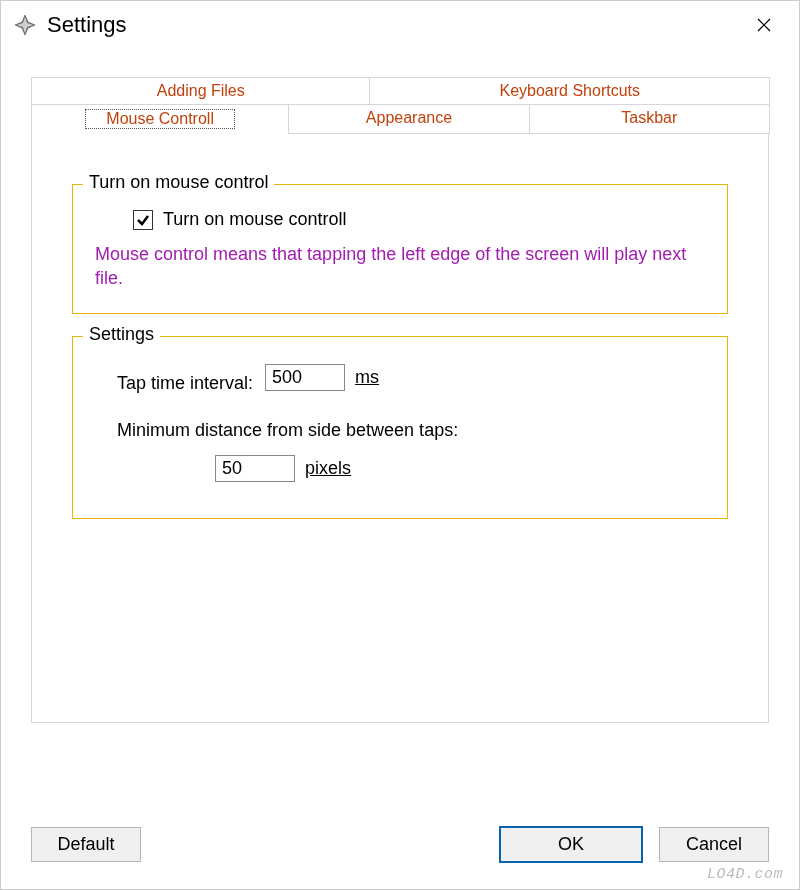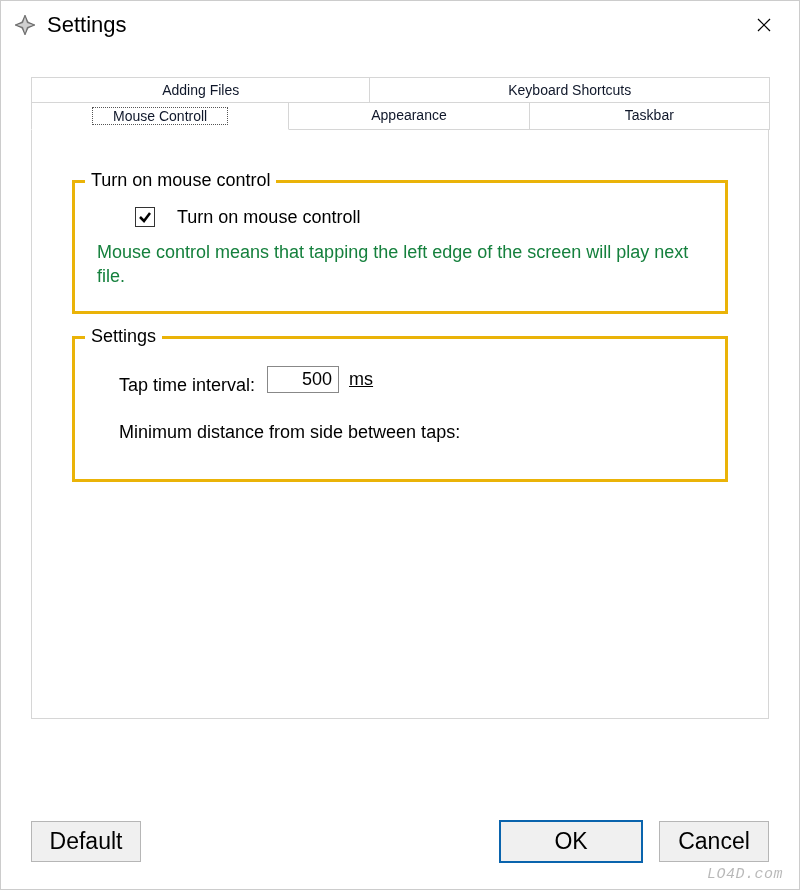--- a/index.html
+++ b/index.html
@@ -69,22 +69,22 @@
 
     .tab-row {
       display: flex;
     }
     .tab-row .tab {
       background: #ffffff;
       border: 1px solid #d6d6d6;
       border-bottom: none;
       text-align: center;
       padding: 4px 0;
-      font-size: 14px;
-      color: #0f172a;
+      font-size: 16px;
+      color: #c2410c;
       cursor: pointer;
       margin-right: -1px;
     }
     .tab-row.top .tab {
       flex: 1;
     }
     .tab-row.top .tab:first-child { flex: 0 0 46%; }
     .tab-row.top .tab:last-child { flex: 1; }
 
     .tab-row.bottom {
@@ -115,39 +115,39 @@
     .tab-panel {
       border: 1px solid #d6d6d6;
       margin-top: -1px;
       background: #ffffff;
       height: 590px;
       padding: 50px 40px 20px 40px;
       position: relative;
     }
 
     .groupbox {
-      border: 3px solid #eab308;
+      border: 1px solid #eab308;
       position: relative;
       padding: 24px 22px 22px 22px;
       margin-bottom: 22px;
     }
     .groupbox .legend {
       position: absolute;
       top: -13px;
       left: 10px;
       background: #ffffff;
       padding: 0 6px;
       font-size: 18px;
       color: #000000;
     }
     .checkbox-row {
       display: flex;
+      align-items: center;
       margin-left: 38px;
       margin-bottom: 12px;
-      gap: 12px;
     }
     .checkbox-box {
       width: 20px;
       height: 20px;
       border: 1px solid #333333;
       background: #ffffff;
       display: flex;
       align-items: center;
       justify-content: center;
       margin-right: 10px;
@@ -157,21 +157,21 @@
       width: 14px;
       height: 14px;
       stroke: #000000;
       stroke-width: 2.5;
       fill: none;
     }
     .checkbox-label {
       font-size: 18px;
     }
     .help-text {
-      color: #15803d;
+      color: #a21caf;
       font-size: 18px;
       line-height: 1.35;
       margin-top: 4px;
     }
 
     .setting-row {
       display: flex;
       align-items: center;
       margin-bottom: 14px;
       margin-left: 22px;
@@ -182,24 +182,23 @@
       margin-top: 12px;
     }
     .setting-row .label.full {
       margin-right: 0;
     }
     .text-input {
       border: 1px solid #888888;
       font-family: inherit;
       font-size: 18px;
       padding: 2px 6px;
-      width: 72px;
+      width: 80px;
       margin-right: 10px;
       background:#ffffff;
-      text-align:right;
     }
     .unit {
       font-size: 18px;
       text-decoration: underline;
     }
     .setting-row.indented {
       margin-left: 120px;
     }
 
     .button-bar {
@@ -207,21 +206,21 @@
       left: 30px;
       right: 30px;
       bottom: 26px;
       display: flex;
       align-items: center;
     }
     .btn {
       border: 1px solid #b6b6b6;
       background: #f0f0f0;
       font-family: inherit;
-      font-size: 23px;
+      font-size: 18px;
       padding: 6px 0;
       text-align: center;
       cursor: pointer;
       width: 110px;
     }
     .btn.default-focus {
       border: 2px solid #0a64ad;
       background: #f0f0f0;
       width: 144px;
     }
@@ -304,20 +303,24 @@
 
           <div class="setting-row">
             <span class="label">Tap time interval:</span>
             <input class="text-input" type="text" value="500" style="">
             <span class="unit">ms</span>
           </div>
 
           <div class="setting-row">
             <span class="label full">Minimum distance from side between taps:</span>
           </div>
+          <div class="setting-row indented">
+            <input class="text-input" type="text" value="50" style="">
+            <span class="unit">pixels</span>
+          </div>
         </div>
 
       </div>
     </div>
   </div>
 
   <div class="button-bar">
     <button class="btn">Default</button>
     <div class="spacer"></div>
     <button class="btn default-focus">OK</button>

